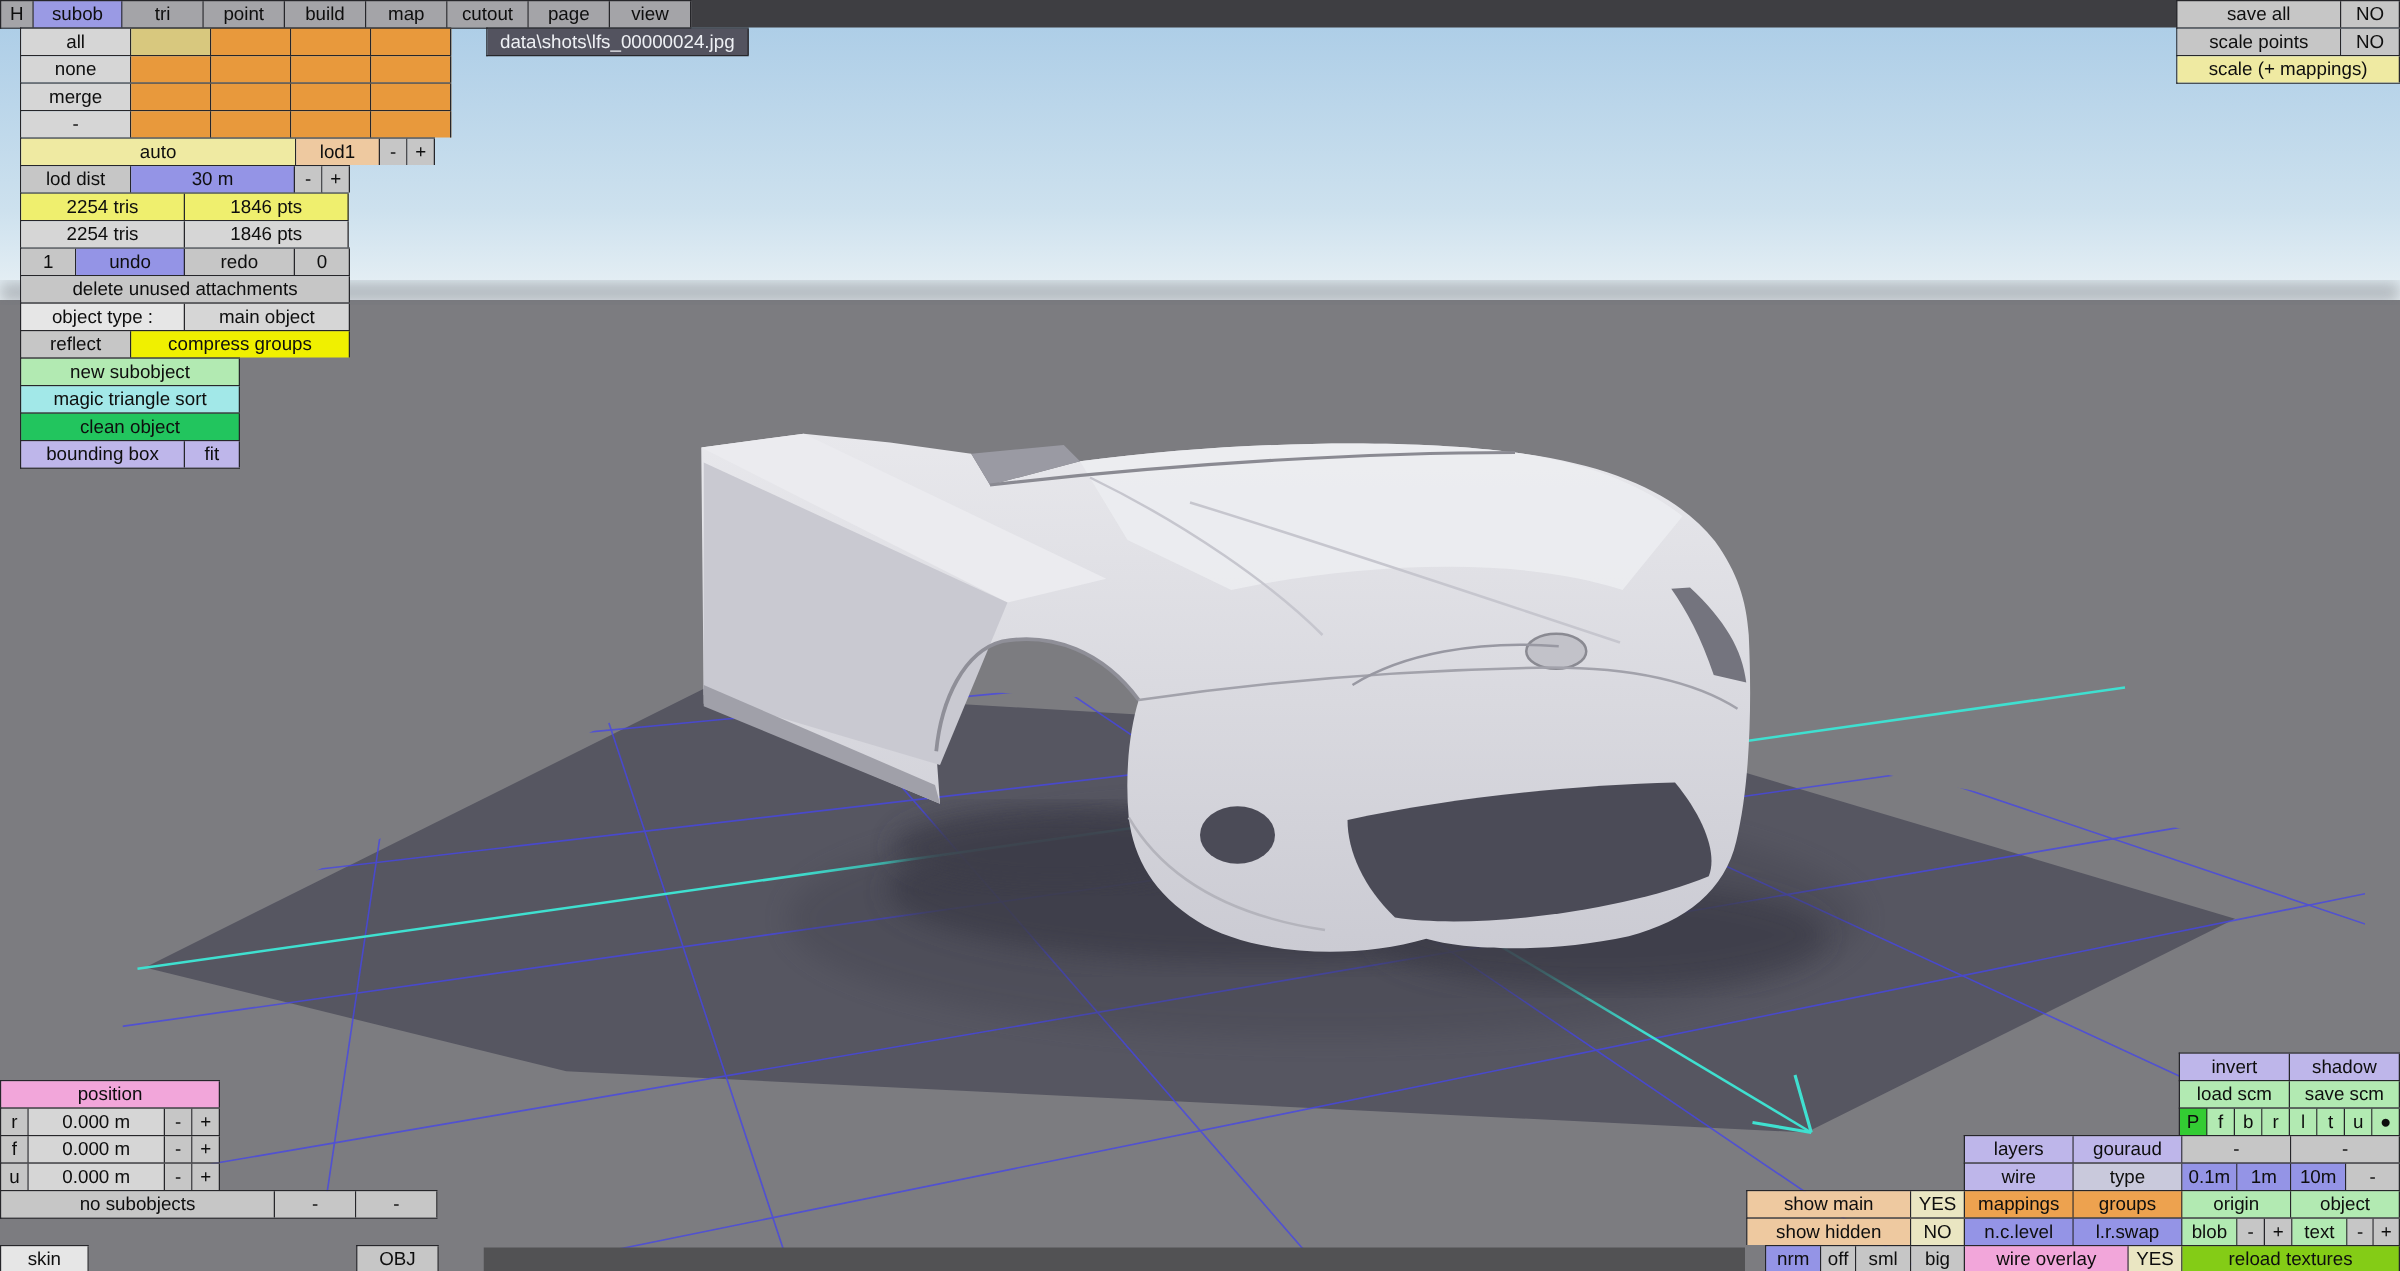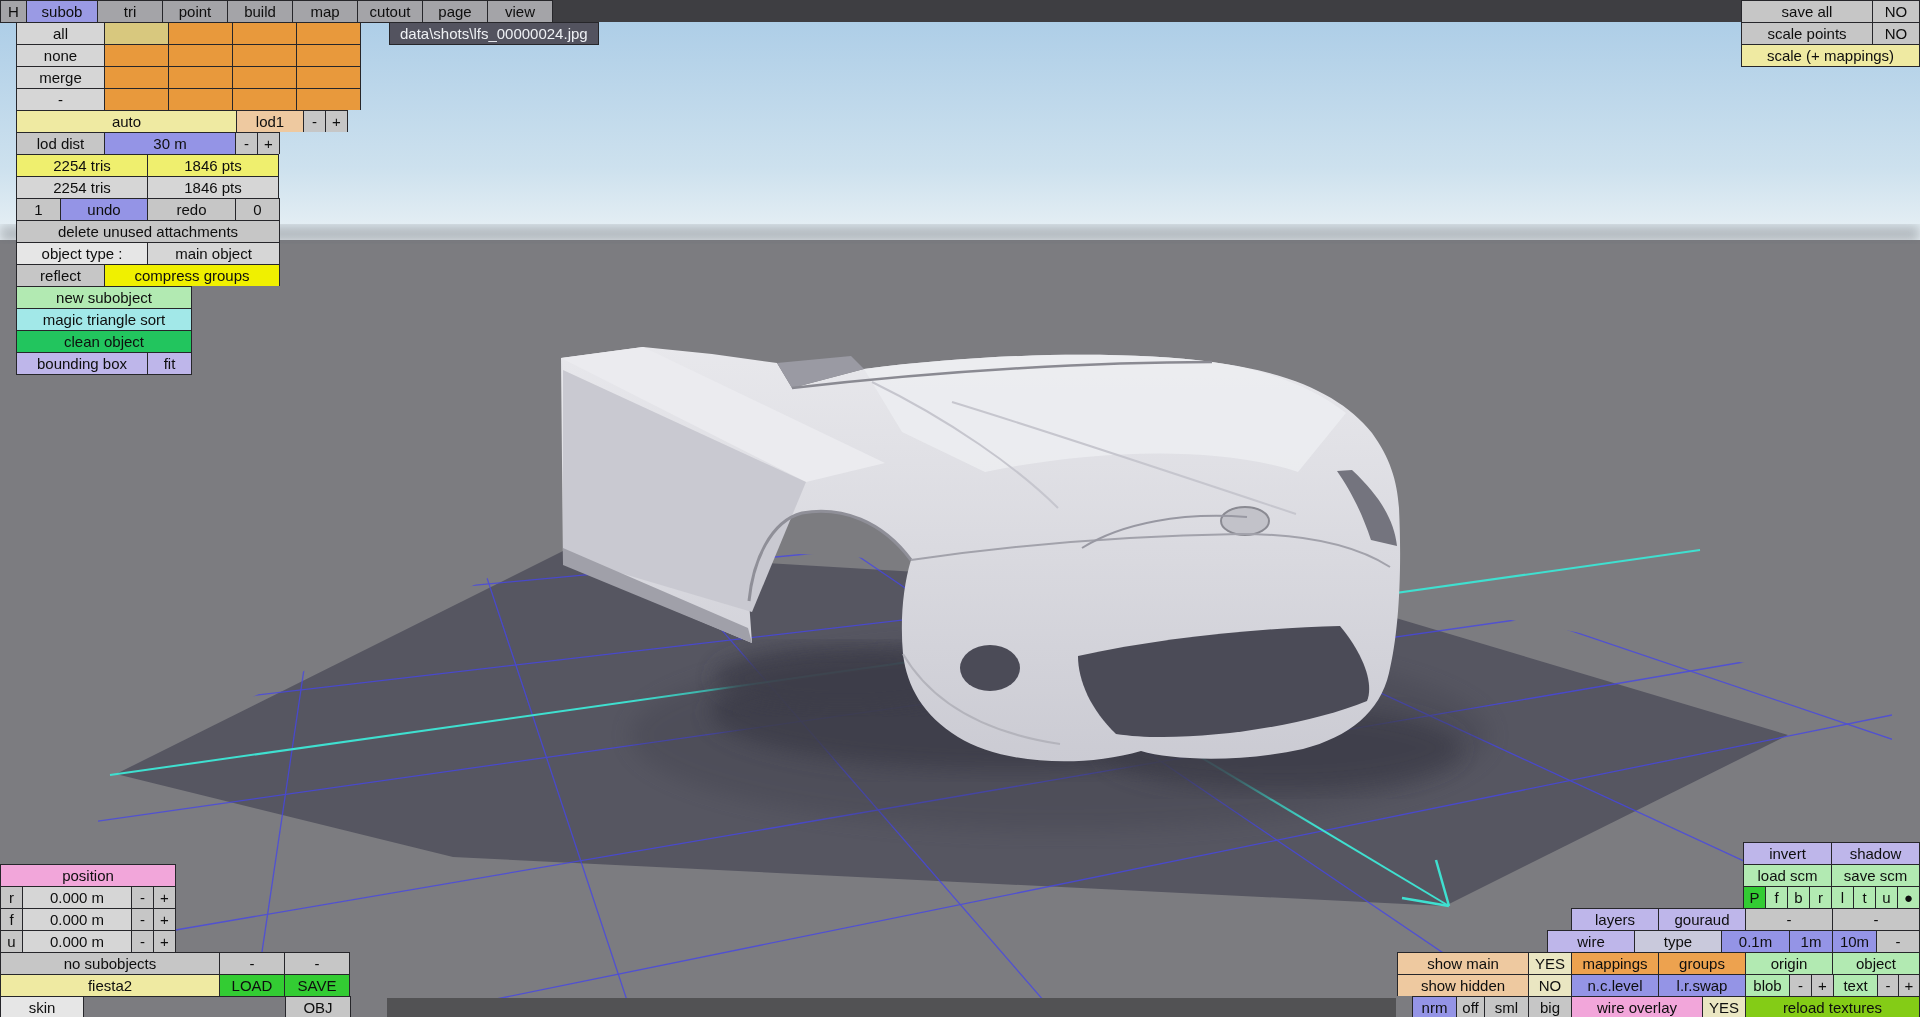--- a/index.html
+++ b/index.html
@@ -265,29 +265,24 @@
     <div class="c g" style="width:22px">u</div>
     <div class="c g2" style="width:109px">0.000 m</div>
     <div class="c g" style="width:22px">-</div>
     <div class="c g" style="width:22px">+</div>
   </div>
   <div class="row">
     <div class="c g" style="width:219px">no subobjects</div>
     <div class="c g" style="width:65px">-</div>
     <div class="c g" style="width:65px">-</div>
   </div>
-  <div class="row">
-    <div class="c py" style="width:219px">fiesta2</div>
-    <div class="c bg" style="width:65px">LOAD</div>
-    <div class="c bg" style="width:65px">SAVE</div>
-  </div>
 </div>
 <div class="pnl" style="left:0;top:996px">
   <div class="row">
-    <div class="c w" style="width:83px">skin</div>
+    <div class="c w" style="width:70px">skin</div>
   </div>
 </div>
 <div class="pnl" style="left:285px;top:996px">
   <div class="row">
     <div class="c g" style="width:65px">OBJ</div>
   </div>
 </div>
 
 <div class="pnl right" style="right:0;top:842px">
   <div class="row">
@@ -310,21 +305,21 @@
   </div>
   <div class="row">
     <div class="c lv" style="width:87px">layers</div>
     <div class="c lv" style="width:87px">gouraud</div>
     <div class="c g" style="width:87px">-</div>
     <div class="c g" style="width:87px">-</div>
   </div>
   <div class="row">
     <div class="c lv" style="width:87px">wire</div>
     <div class="c fl" style="width:87px">type</div>
-    <div class="c pe" style="width:68px">0.1m</div>
+    <div class="c pe" style="width:44px">0.1m</div>
     <div class="c pe" style="width:43px">1m</div>
     <div class="c pe" style="width:44px">10m</div>
     <div class="c g" style="width:43px">-</div>
   </div>
   <div class="row">
     <div class="c pch" style="width:131px">show main</div>
     <div class="c cr" style="width:43px">YES</div>
     <div class="c or2" style="width:87px">mappings</div>
     <div class="c or2" style="width:87px">groups</div>
     <div class="c pg" style="width:87px">origin</div>

